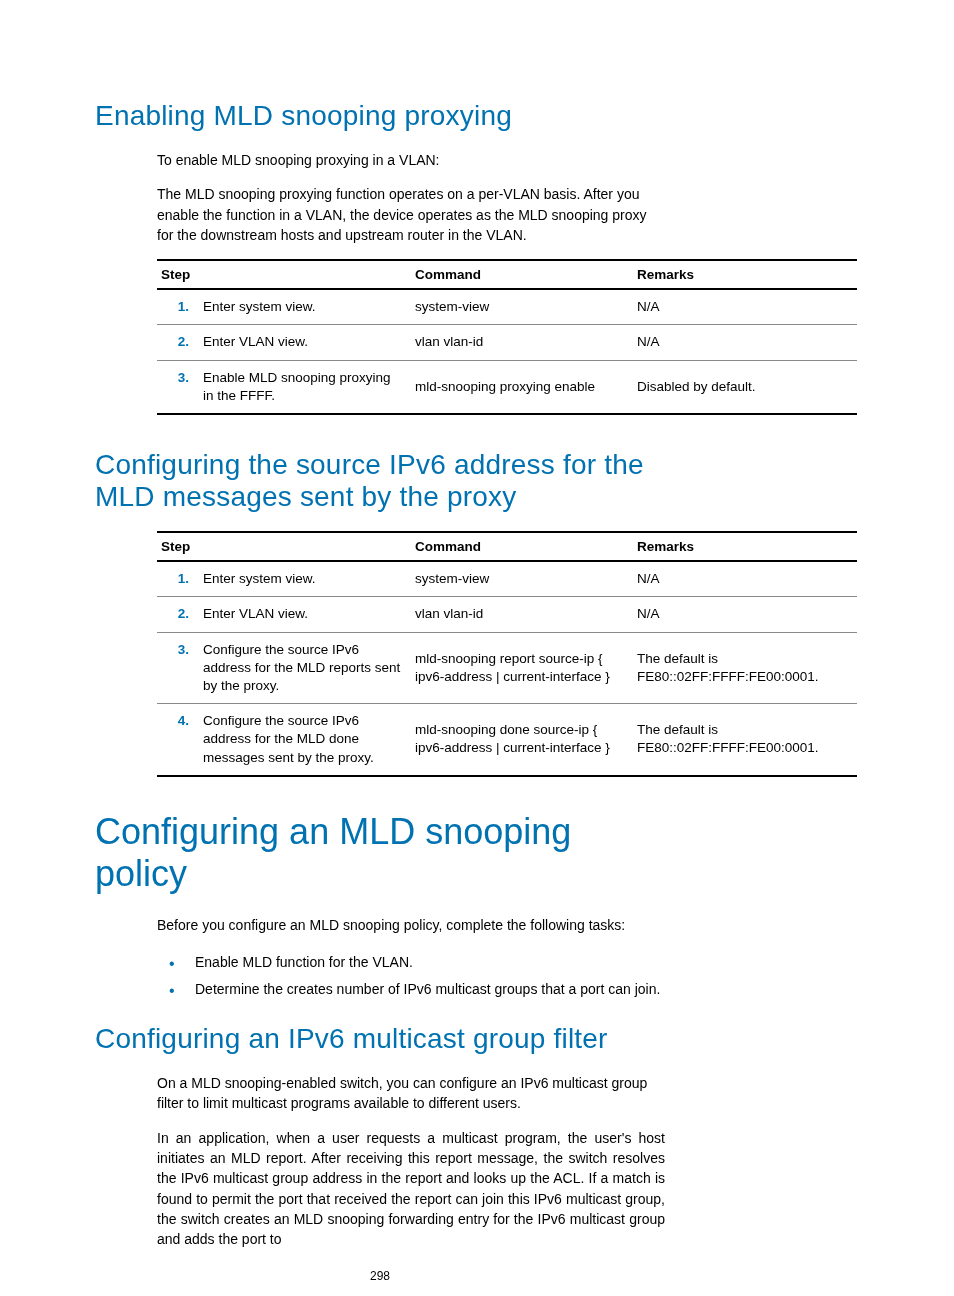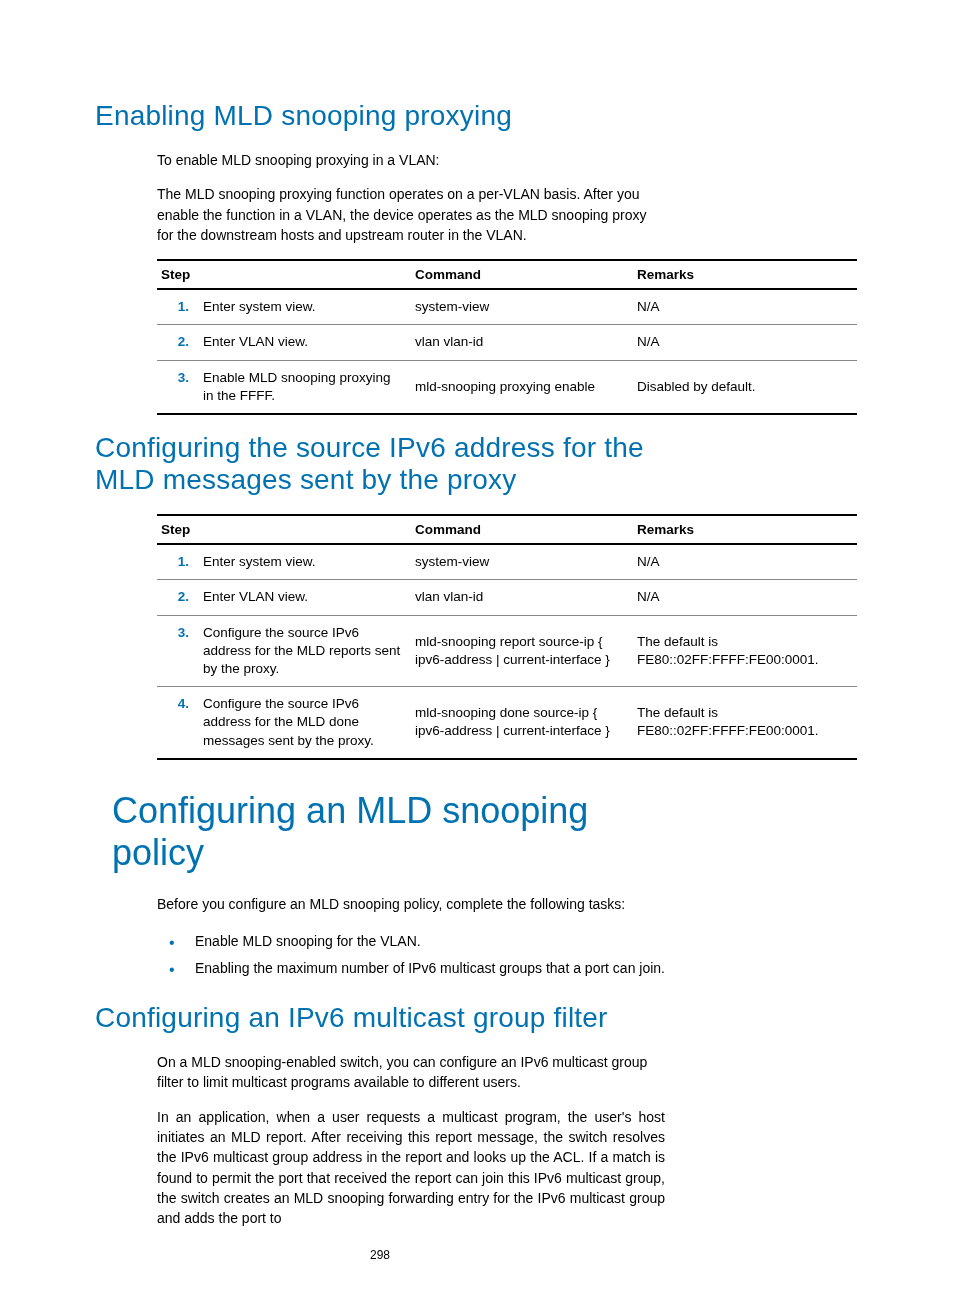--- a/index.html
+++ b/index.html
@@ -20,34 +20,34 @@
     color: #0072b1;
     font-weight: 300;
     font-size: 28px;
     margin: 0 0 18px 0;
     letter-spacing: 0.2px;
   }
   h1.blue {
     color: #0072b1;
     font-weight: 300;
     font-size: 36px;
-    margin: 30px 0 20px 17px;
+    margin: 30px 0 20px 0;
   }
   .body-text {
     font-size: 14px;
     line-height: 1.45;
     margin: 0 0 14px 0;
     padding-left: 62px;
   }
   table.cmd {
     width: 700px;
     margin-left: 62px;
     border-collapse: collapse;
     font-size: 13.5px;
-    margin-bottom: 17px;
+    margin-bottom: 34px;
   }
   table.cmd thead tr {
     border-top: 2px solid #000;
     border-bottom: 2px solid #000;
   }
   table.cmd thead th {
     text-align: left;
     font-weight: bold;
     padding: 6px 8px 6px 4px;
   }
@@ -174,22 +174,22 @@
           <td class="step">Configure the source IPv6 address for the MLD done messages sent by the proxy.</td>
           <td class="command"><span class="bold">mld-snooping done source-ip</span> { <span class="ital">ipv6-address</span> | <span class="bold">current-interface</span> }</td>
           <td>The default is FE80::02FF:FFFF:FE00:0001.</td>
         </tr>
       </tbody>
   </table>
 
   <h1 class="blue">Configuring an MLD snooping policy</h1>
   <p class="body-text">Before you configure an MLD snooping policy, complete the following tasks:</p>
   <ul class="bullets" id="bullets">
-      <li>Enable MLD snooping for the VLAN.</li>
-      <li>Enabling the maximum number of IPv6 multicast groups that a port can join.</li>
+      <li>Enable MLD function for the VLAN.</li>
+      <li>Determine the creates number of IPv6 multicast groups that a port can join.</li>
     </ul>
 
   <h2 class="blue">Configuring an IPv6 multicast group filter</h2>
   <p class="body-text">On a MLD snooping-enabled switch, you can configure an IPv6 multicast group filter to limit multicast programs available to different users.</p>
   <p class="body-text" style="text-align:justify">In an application, when a user requests a multicast program, the user's host initiates an MLD report. After receiving this report message, the switch resolves the IPv6 multicast group address in the report and looks up the ACL. If a match is found to permit the port that received the report can join this IPv6 multicast group, the switch creates an MLD snooping forwarding entry for the IPv6 multicast group and adds the port to</p>
 
   <div class="page-num">298</div>
 </div>
 
 </body></html>

